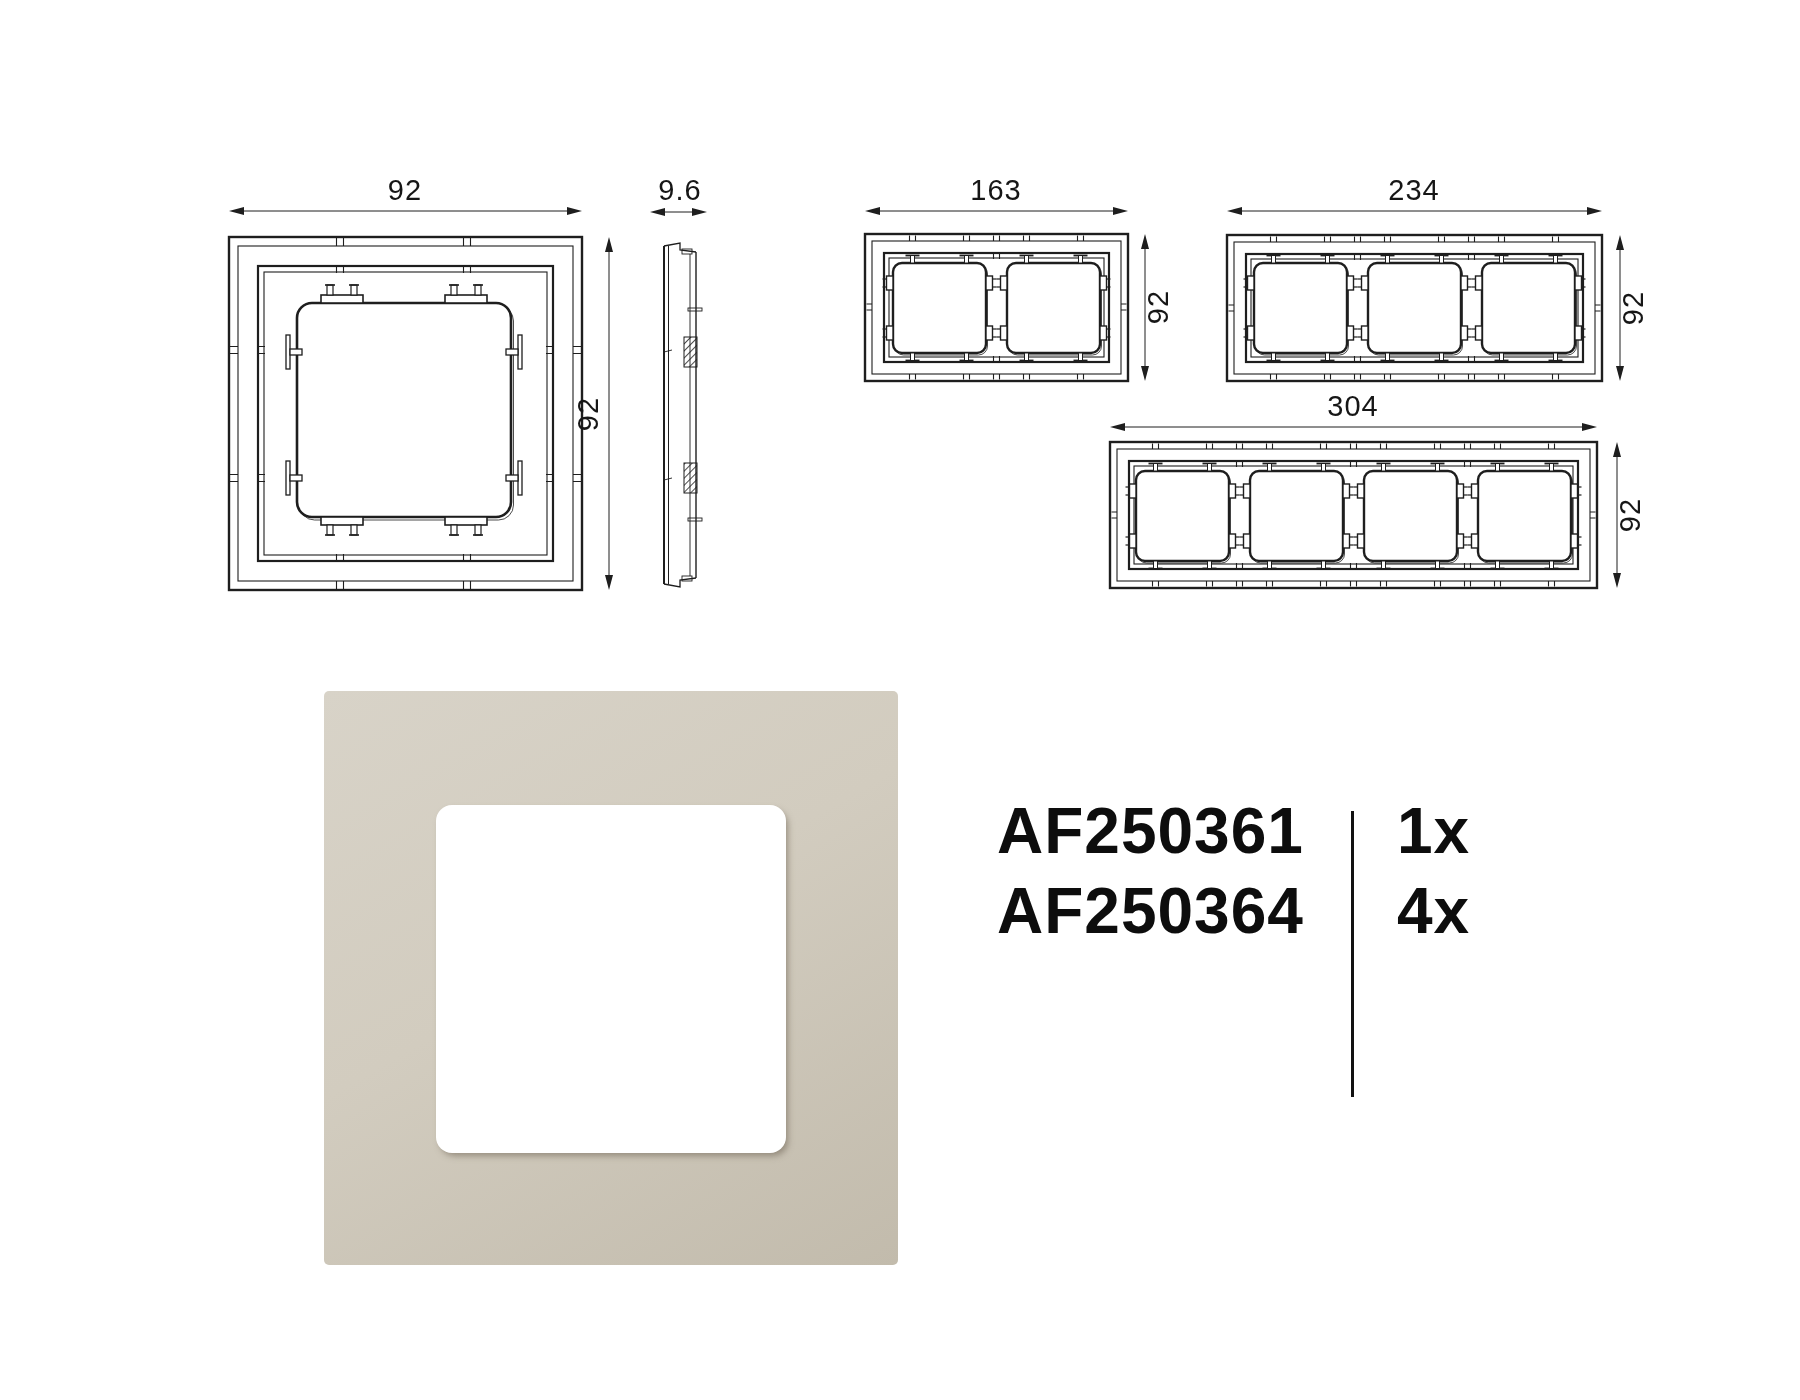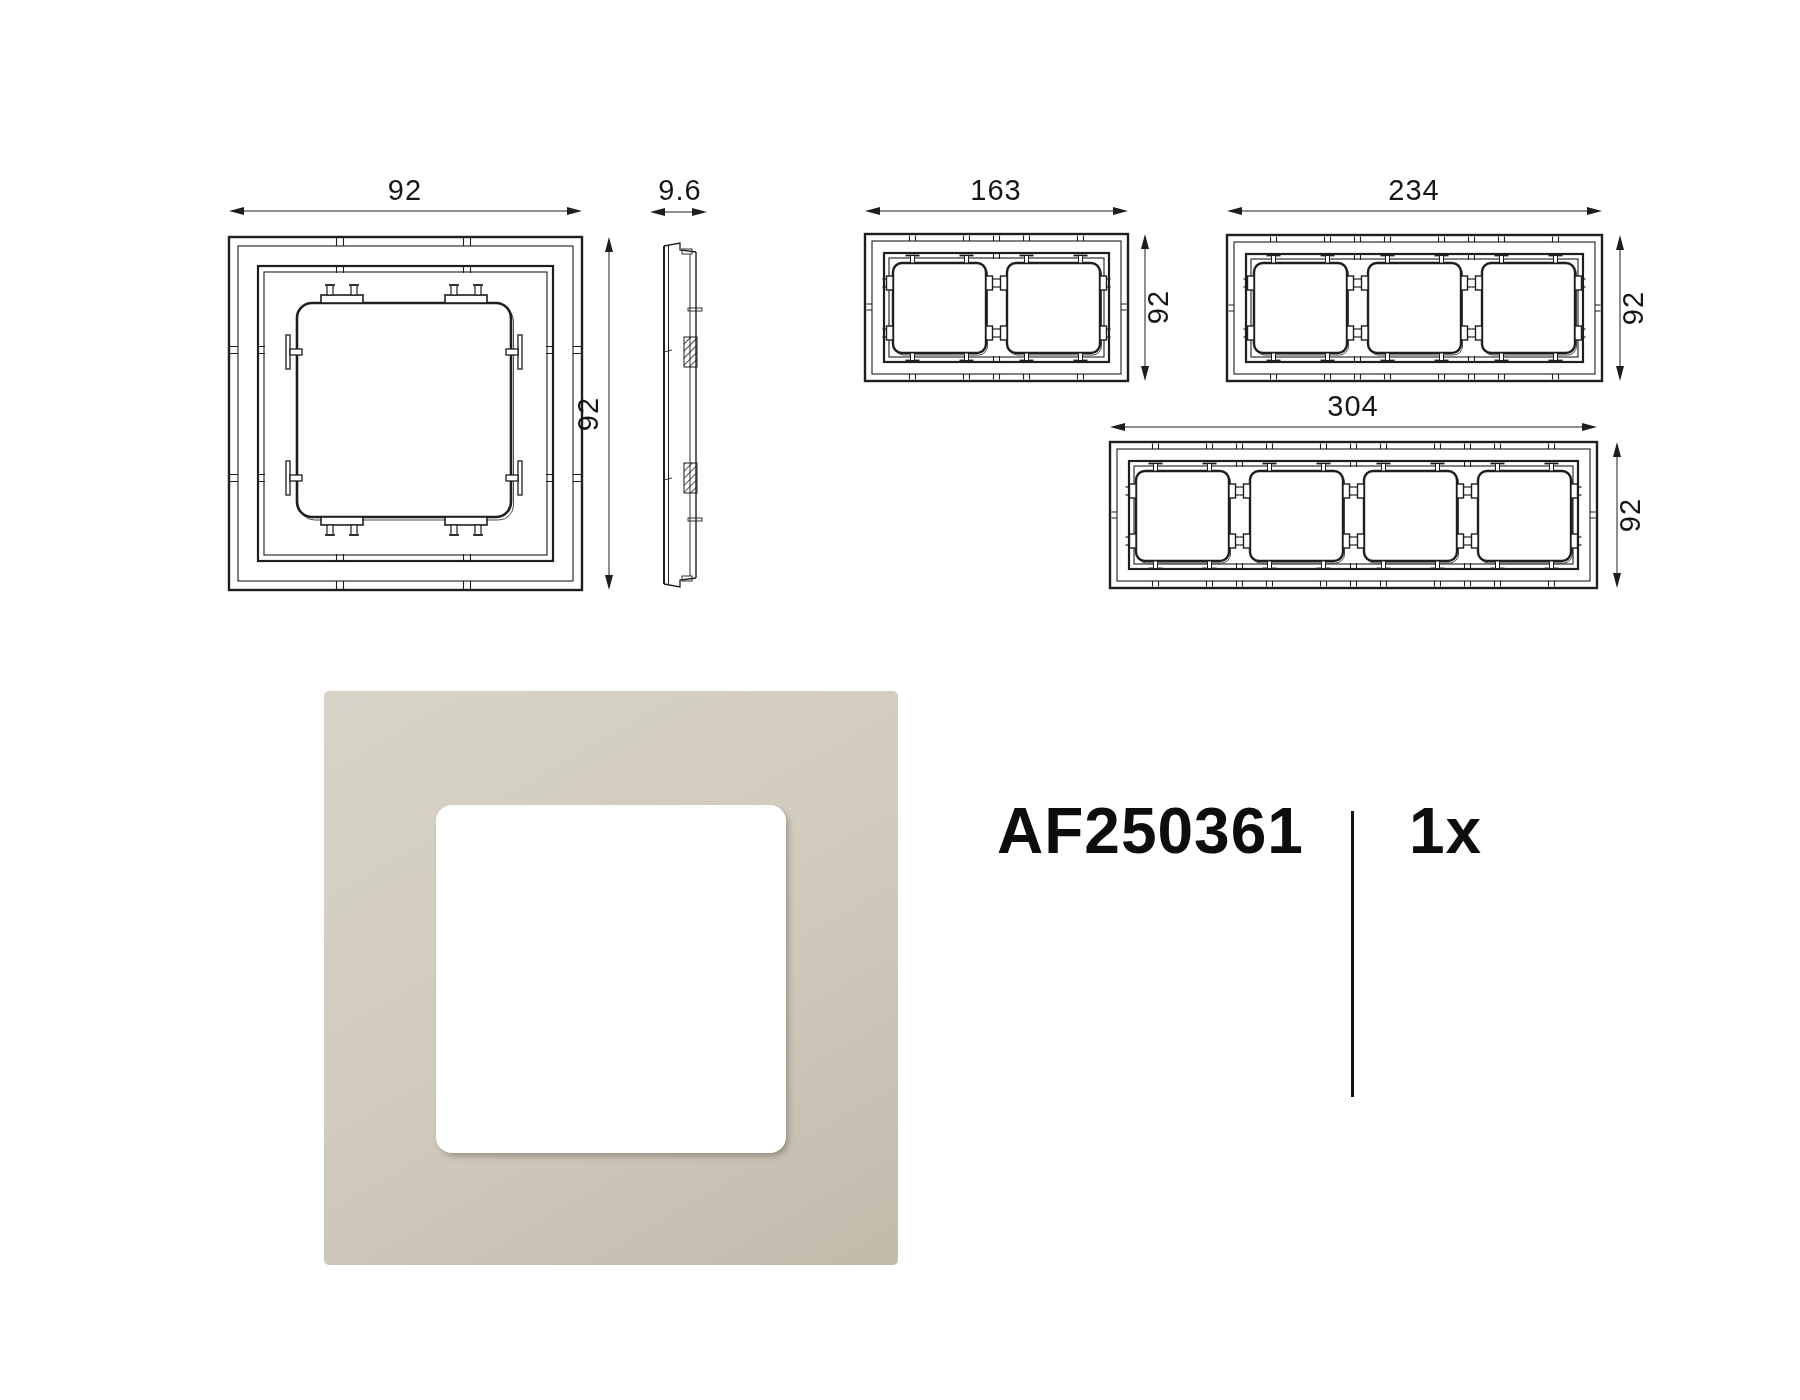--- a/index.html
+++ b/index.html
@@ -9,21 +9,21 @@
   .dim-label{font-size:29px;font-weight:400;fill:#161616;letter-spacing:1px;}
   
   .photo{position:absolute;left:324px;top:691px;width:574px;height:574px;border-radius:5px;
          background:linear-gradient(150deg,#d8d3c8 0%,#d2ccbf 45%,#c2bbac 100%);}
   .photo-cutout{position:absolute;left:112px;top:114px;width:350px;height:348px;background:#ffffff;
          border-radius:16px;box-shadow:3px 4px 6px -1px rgba(105,95,80,0.55);}
   
   .plist{position:absolute;left:997px;top:794px;}
   .prow{display:flex;align-items:flex-start;height:80px;}
   .sku{display:inline-block;width:400px;font-size:64px;font-weight:700;color:#0d0d0d;letter-spacing:1px;}
-  .qty{display:inline-block;font-size:64px;font-weight:700;color:#0d0d0d;letter-spacing:1px;margin-left:12px;}
+  .qty{display:inline-block;font-size:64px;font-weight:700;color:#0d0d0d;letter-spacing:1px;}
   .pdivider{position:absolute;left:354px;top:17px;width:3px;height:286px;background:#111;}
 </style>
 </head>
 <body>
 
 <div id="canvas">
 
   <svg width="1800" height="660" viewBox="0 0 1800 660" style="position:absolute;left:0;top:0;" fill="none" stroke="#1e1e1e" stroke-width="1.2">
     <defs>
       <pattern id="hatch" patternUnits="userSpaceOnUse" width="5" height="5" patternTransform="rotate(45)">
@@ -241,16 +241,20 @@
 
   <div class="photo">
     <div class="photo-cutout"></div>
   </div>
 
   <div class="plist">
     <div class="prow">
       <span class="sku">AF250361</span>
       <span class="qty">1x</span>
     </div>
+    <div class="prow">
+      <span class="sku">AF250364</span>
+      <span class="qty">4x</span>
+    </div>
     <div class="pdivider"></div>
   </div>
 
 </div>
 
 </body></html>

